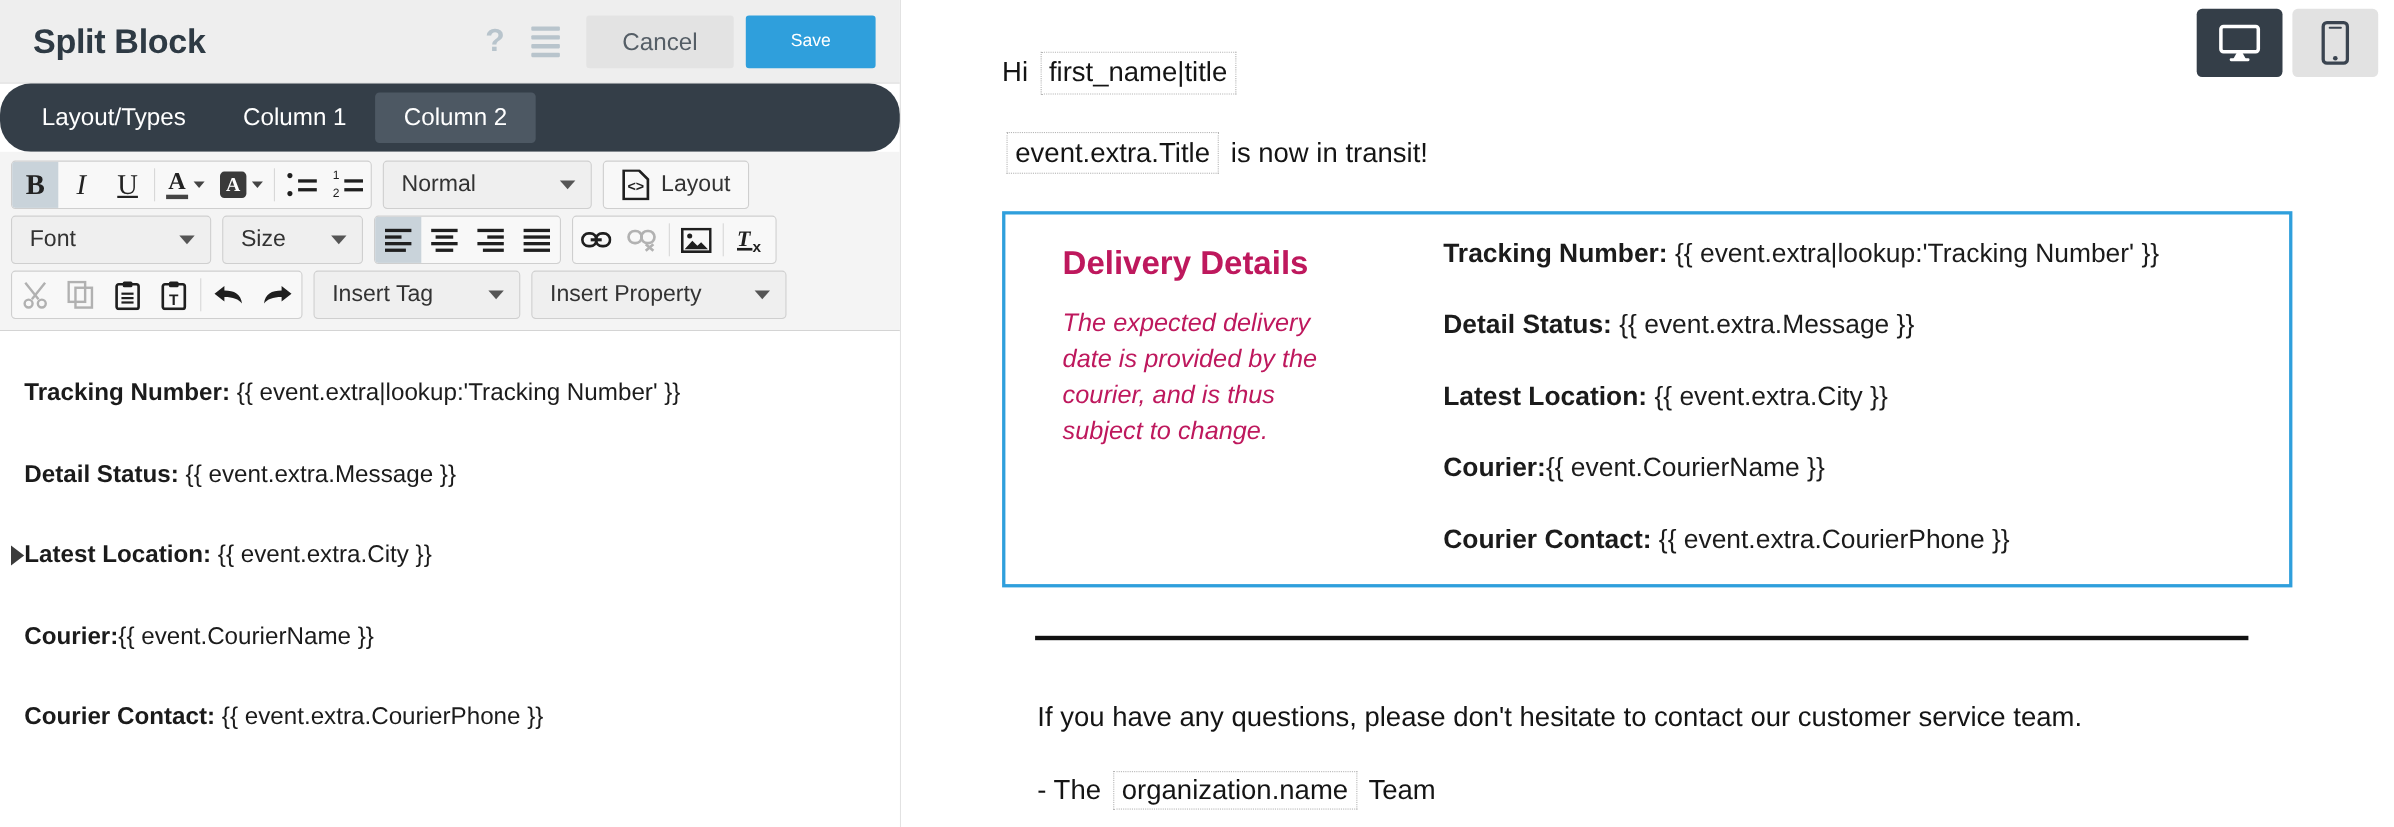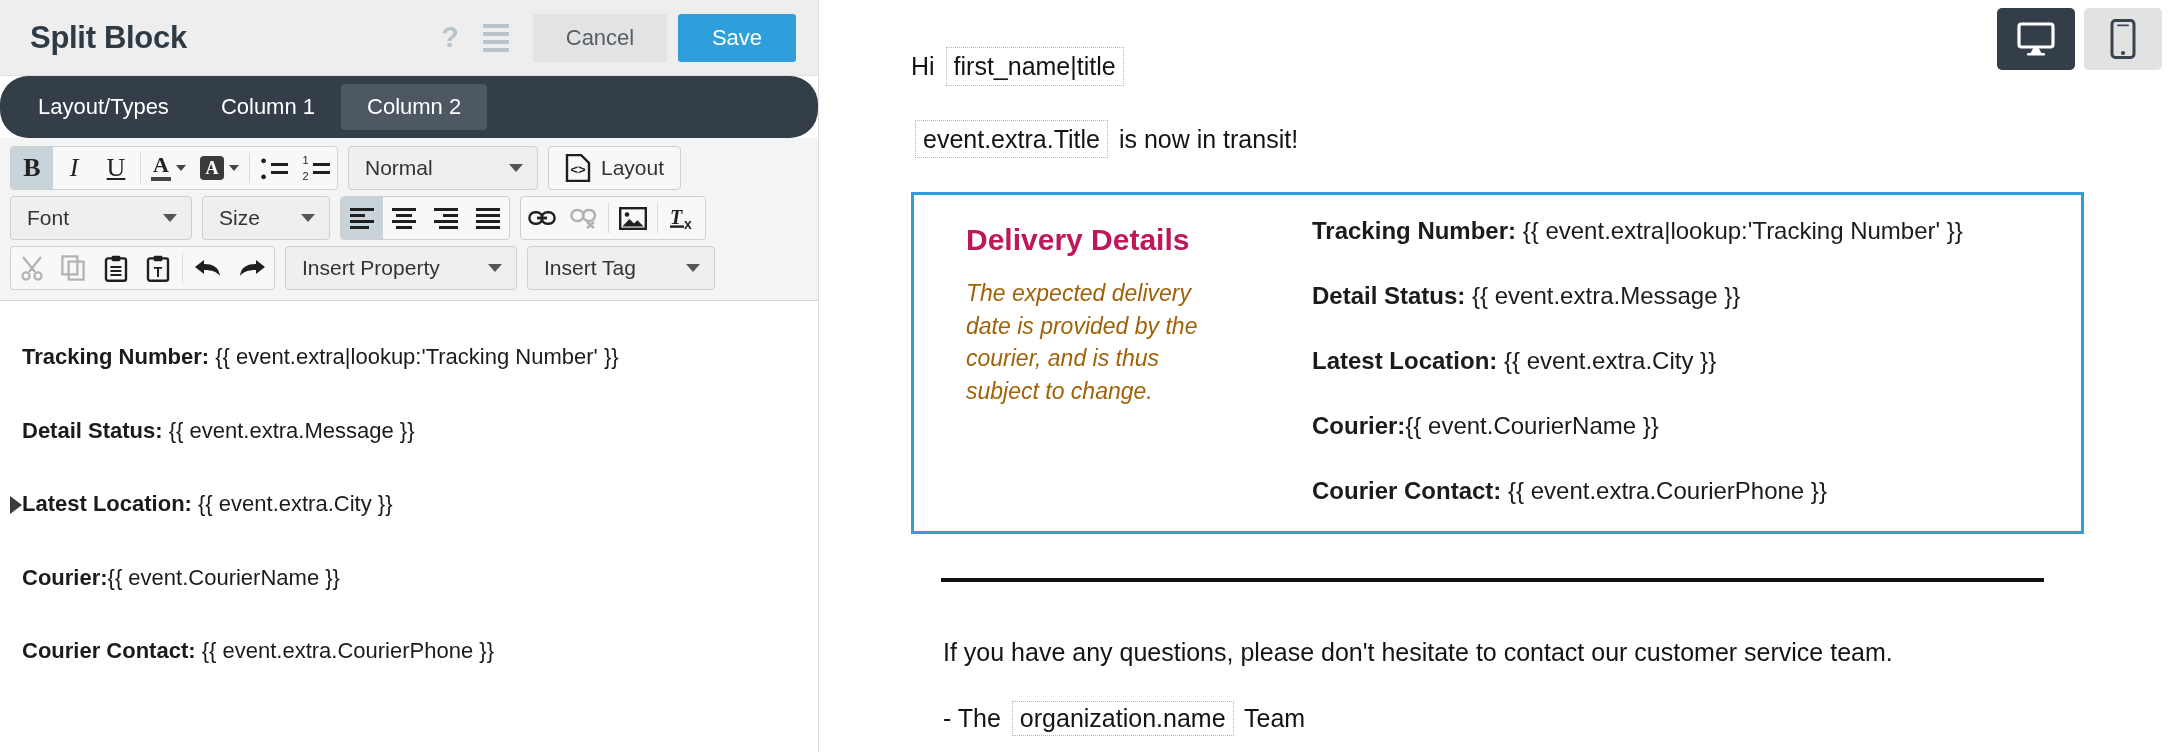--- a/index.html
+++ b/index.html
@@ -70,21 +70,21 @@
     margin-left: 8px;
     padding: 0 20px;
   }
   .btn-save {
     height: 48px;
     min-width: 118px;
     background: #2f9fdc;
     color: #ffffff;
     border: none;
     border-radius: 3px;
-    font-size: 22px;
+    font-size: 16px;
     font-family: "Liberation Sans", sans-serif;
     cursor: pointer;
     margin-left: 11px;
     padding: 0 20px;
   }
 
   
   .tabstrip {
     height: 62px;
     background: #343e48;
@@ -300,21 +300,21 @@
   .dcol-right { flex: 1 1 auto; padding-left: 16px; }
   .d-head {
     font-size: 30px;
     font-weight: bold;
     color: #be185d;
     margin: 0 0 20px 0;
   }
   .d-note {
     font-size: 23px;
     font-style: italic;
-    color: #a16207;
+    color: #be185d;
     line-height: 1.42;
     margin: 0;
     max-width: 270px;
   }
   .d-line {
     font-size: 24px;
     color: #1b1b1b;
     margin: 0 0 37px 0;
     white-space: nowrap;
   }
@@ -551,27 +551,27 @@
               <path d="M11 3L2 10l9 7v-4c8 0 13 2 16 6-1-9-7-12-16-12z" fill="#1f1f1f"></path>
             </svg>
           </div>
           <div class="ck-btn">
             <svg class="sv" width="30" height="22" viewBox="0 0 30 22">
               <path d="M19 3l9 7-9 7v-4c-8 0-13 2-16 6 1-9 7-12 16-12z" fill="#1f1f1f"></path>
             </svg>
           </div>
         </div>
 
+        <div class="ck-combo combo-tag flexlbl">
+          <span class="lbl">Insert Tag</span>
+          <span class="caret"></span>
+        </div>
+
         <div class="ck-combo combo-prop flexlbl">
           <span class="lbl">Insert Property</span>
-          <span class="caret"></span>
-        </div>
-
-        <div class="ck-combo combo-tag flexlbl">
-          <span class="lbl">Insert Tag</span>
           <span class="caret"></span>
         </div>
       </div>
     </div>
 
     <div class="ck-body">
       <div class="ck-p-wrap">
         <p class="ck-p">
           <b>Tracking Number:</b><span> {{ event.extra|lookup:'Tracking Number' }}</span>
         </p>

